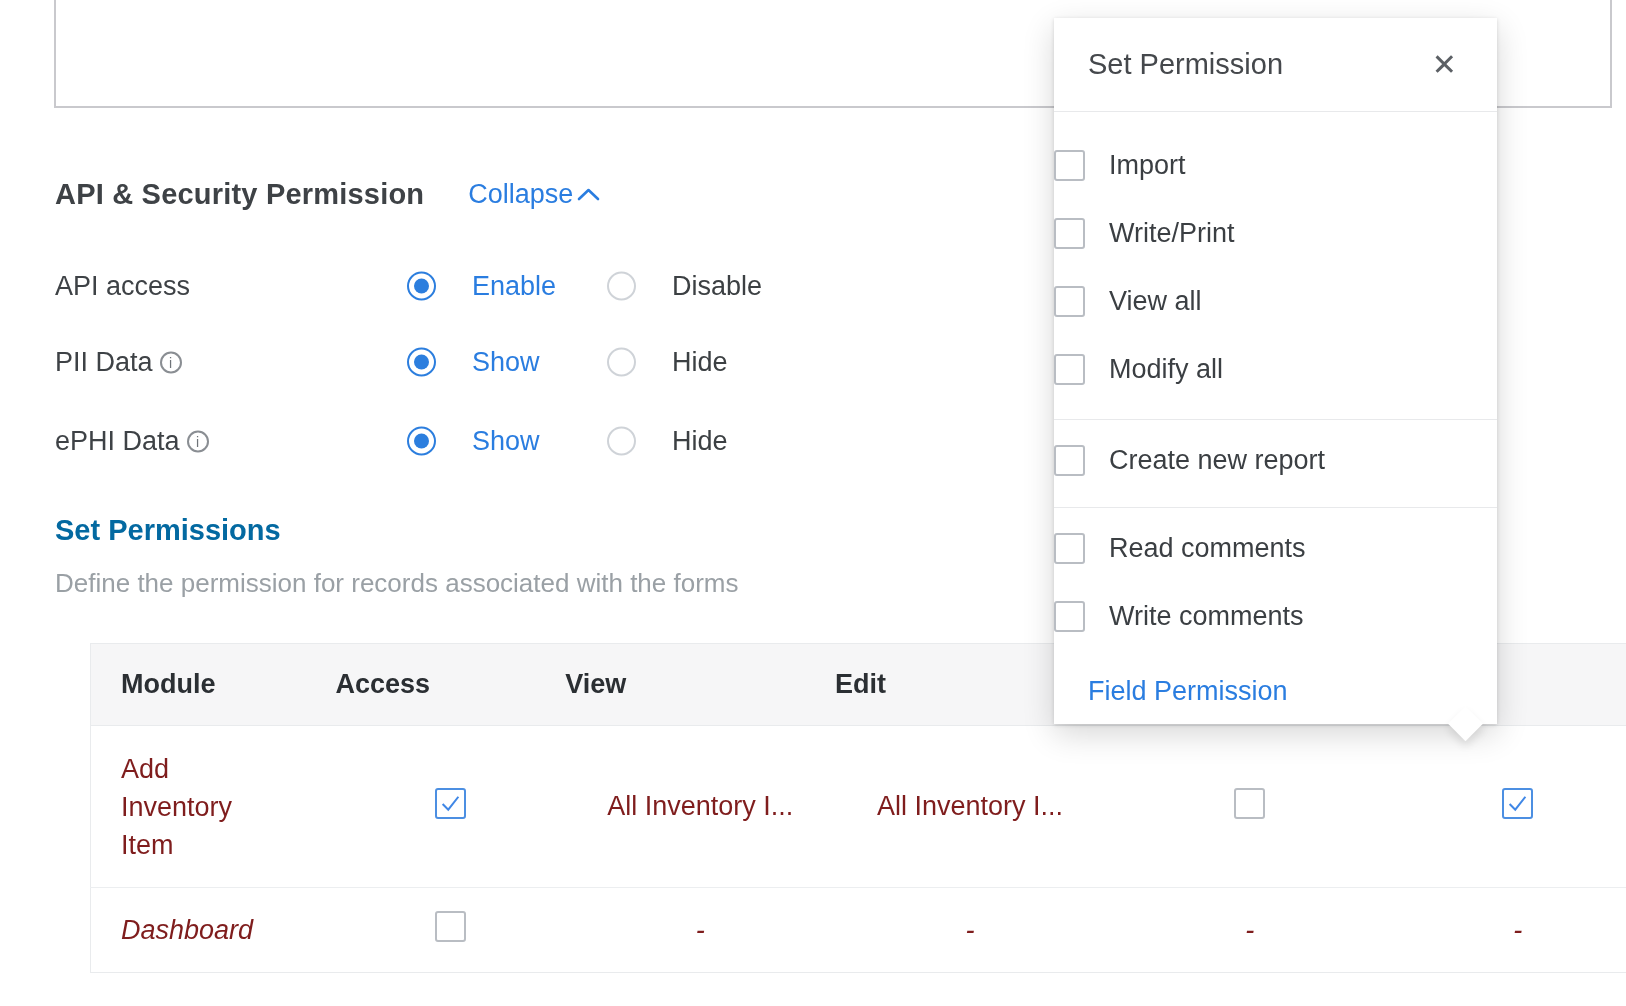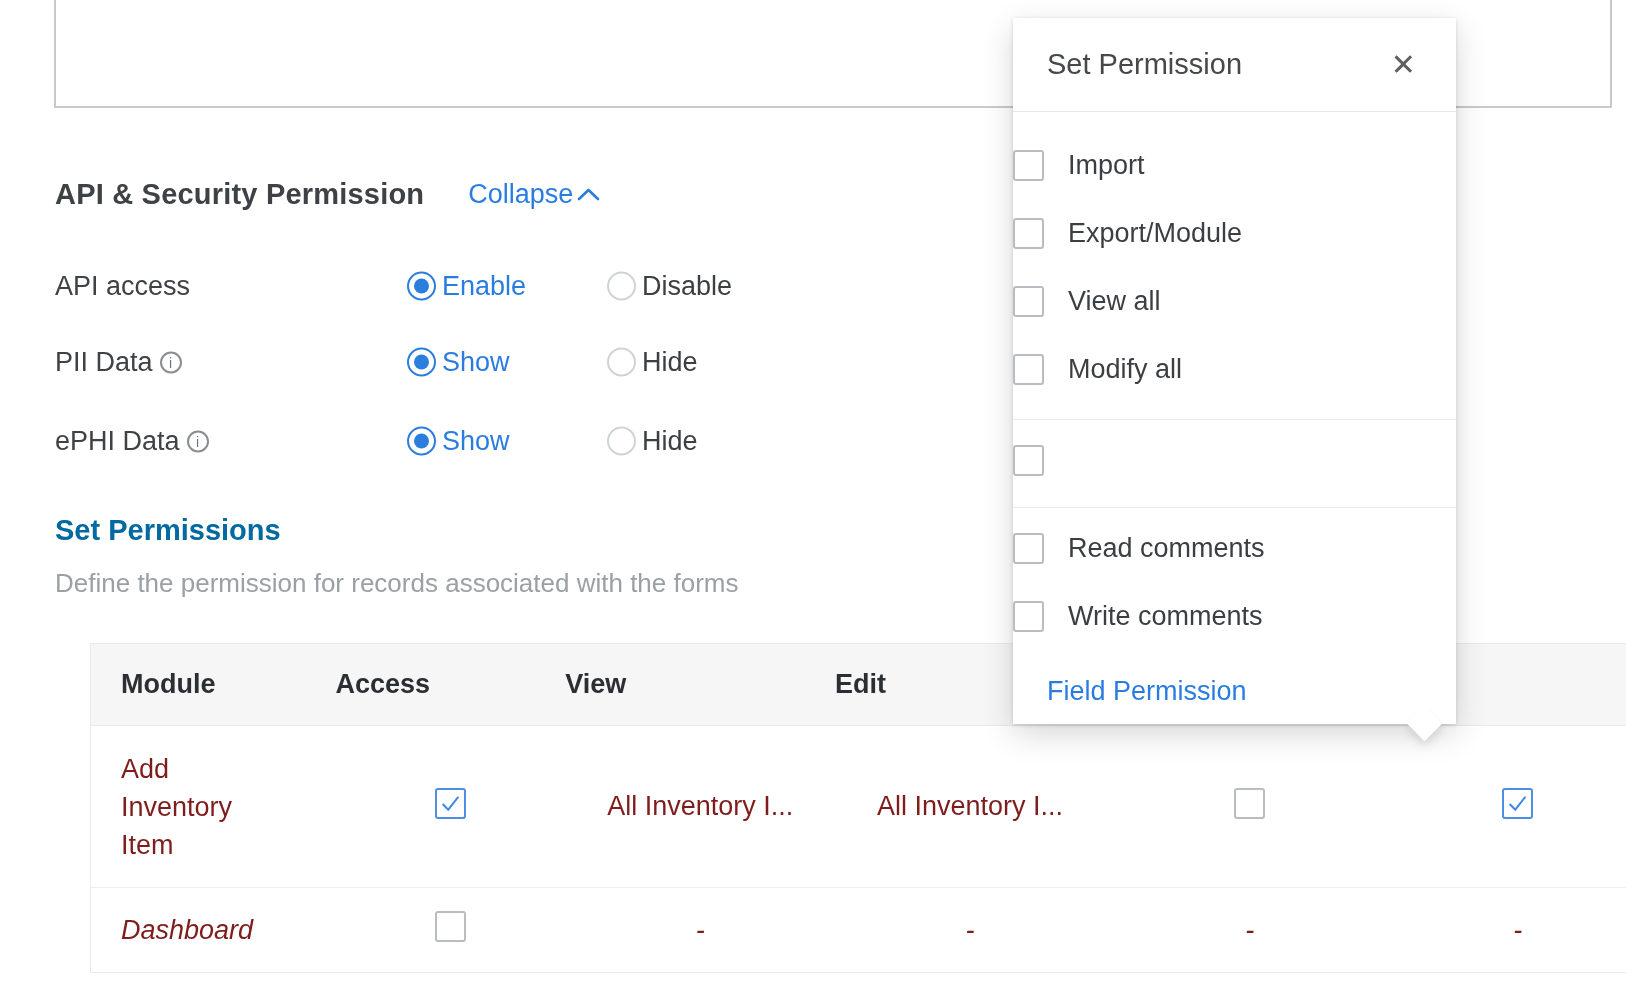--- a/index.html
+++ b/index.html
@@ -15,21 +15,21 @@
   .section-head { position:absolute; left:55px; top:178px; display:flex; align-items:center; z-index:2; }
   .section-title { font-size:29px; font-weight:700; color:#3e4246; letter-spacing:.2px; }
   .collapse-link { display:flex; align-items:center; gap:4px; margin-left:44px; cursor:pointer; }
   .collapse-label { font-size:27px; color:#2a7de0; }
   .form-row { position:absolute; left:55px; height:56px; width:900px; z-index:2; }
   .row-label { position:absolute; left:0; top:50%; transform:translateY(-50%);
                font-size:27px; color:#3e4246; display:flex; align-items:center; }
   .info-icon { width:22px; height:22px; border:2px solid #8a8e93; border-radius:50%;
                display:inline-flex; align-items:center; justify-content:center;
                font-size:14px; color:#6f7479; margin-left:7px; font-style:normal; }
-  .opt { position:absolute; top:50%; transform:translateY(-50%); display:flex; align-items:center; gap:6px; }
+  .opt { position:absolute; top:50%; transform:translateY(-50%); display:flex; align-items:center; gap:36px; }
   .opt1 { left:352px; } .opt2 { left:552px; }
   .radio { width:29px; height:29px; border-radius:50%; background:#fff; position:relative; flex:0 0 auto; cursor:pointer; }
   .radio.sel { border:2px solid #2c7ede; }
   .radio.sel::after { content:""; position:absolute; inset:5px; border-radius:50%; background:#2c7ede; }
   .radio.unsel { border:2px solid #cfd3d8; }
   .opt-label { font-size:27px; color:#3c4043; cursor:pointer; }
   .opt-label.on { color:#2a7de0; }
 
   
   .sp-title { position:absolute; left:55px; top:514px; font-size:29px; font-weight:700; color:#0369a1; z-index:2; }
@@ -47,21 +47,21 @@
   td { text-align:center; font-size:27px; color:#7f1d1d; vertical-align:middle; }
   tr.row-1 { height:162px; } tr.row-2 { height:85px;font-style:italic; }
   .module-txt { display:inline-block; max-width:140px; line-height:38px; text-align:left; }
   .cbx { display:inline-block; width:31px; height:31px; border-radius:3px; background:#fff; cursor:pointer; }
   .cbx.plain { border:2px solid #b9bdc3; }
   .cbx.blue { border:2px solid #4c8fe2; }
   .cbx svg { display:block; width:27px; height:27px; }
   .shift-e { display:inline-block; transform:translateX(28px); }
 
   
-  .popup { position:absolute; left:1013px; top:18px; width:443px; height:706px; background:#fff;
+  .popup { position:absolute; left:1054px; top:18px; width:443px; height:706px; background:#fff;
            box-shadow:0 1px 4px rgba(0,0,0,.14), 0 10px 30px rgba(0,0,0,.16); z-index:10; }
   .popup-header { height:94px; display:flex; align-items:center; justify-content:space-between;
                   padding:0 40px 0 34px; border-bottom:1px solid #e8e9eb; }
   .popup-title { font-size:29px; color:#45484c; }
   .popup-close { font-size:30px; color:#5c6065; line-height:1; cursor:pointer; font-weight:400; }
   .pgroup { border-bottom:1px solid #e8e9eb; }
   .pgroup-a { padding:19px 0 16px; }
   .pgroup-b { padding:6px 0 13px; }
   .pgroup-c { padding:6px 0 0; border-bottom:none; }
   .pitem { height:68px; display:flex; align-items:center; gap:24px; cursor:pointer; }
@@ -202,35 +202,36 @@
       <span class="popup-close">✕</span>
     </div>
 
     <div class="pgroup pgroup-a">
       <div class="pitem">
         <span class="pcbx"></span>
         <span class="pitem-label">Import</span>
       </div>
       <div class="pitem">
         <span class="pcbx"></span>
-        <span class="pitem-label">Export/Module</span>
+        <span class="pitem-label">Write/Print</span>
       </div>
       <div class="pitem">
         <span class="pcbx"></span>
         <span class="pitem-label">View all</span>
       </div>
       <div class="pitem">
         <span class="pcbx"></span>
         <span class="pitem-label">Modify all</span>
       </div>
     </div>
 
     <div class="pgroup pgroup-b">
       <div class="pitem">
         <span class="pcbx"></span>
+        <span class="pitem-label">Create new report</span>
       </div>
     </div>
 
     <div class="pgroup pgroup-c">
       <div class="pitem">
         <span class="pcbx"></span>
         <span class="pitem-label">Read comments</span>
       </div>
       <div class="pitem">
         <span class="pcbx"></span>

